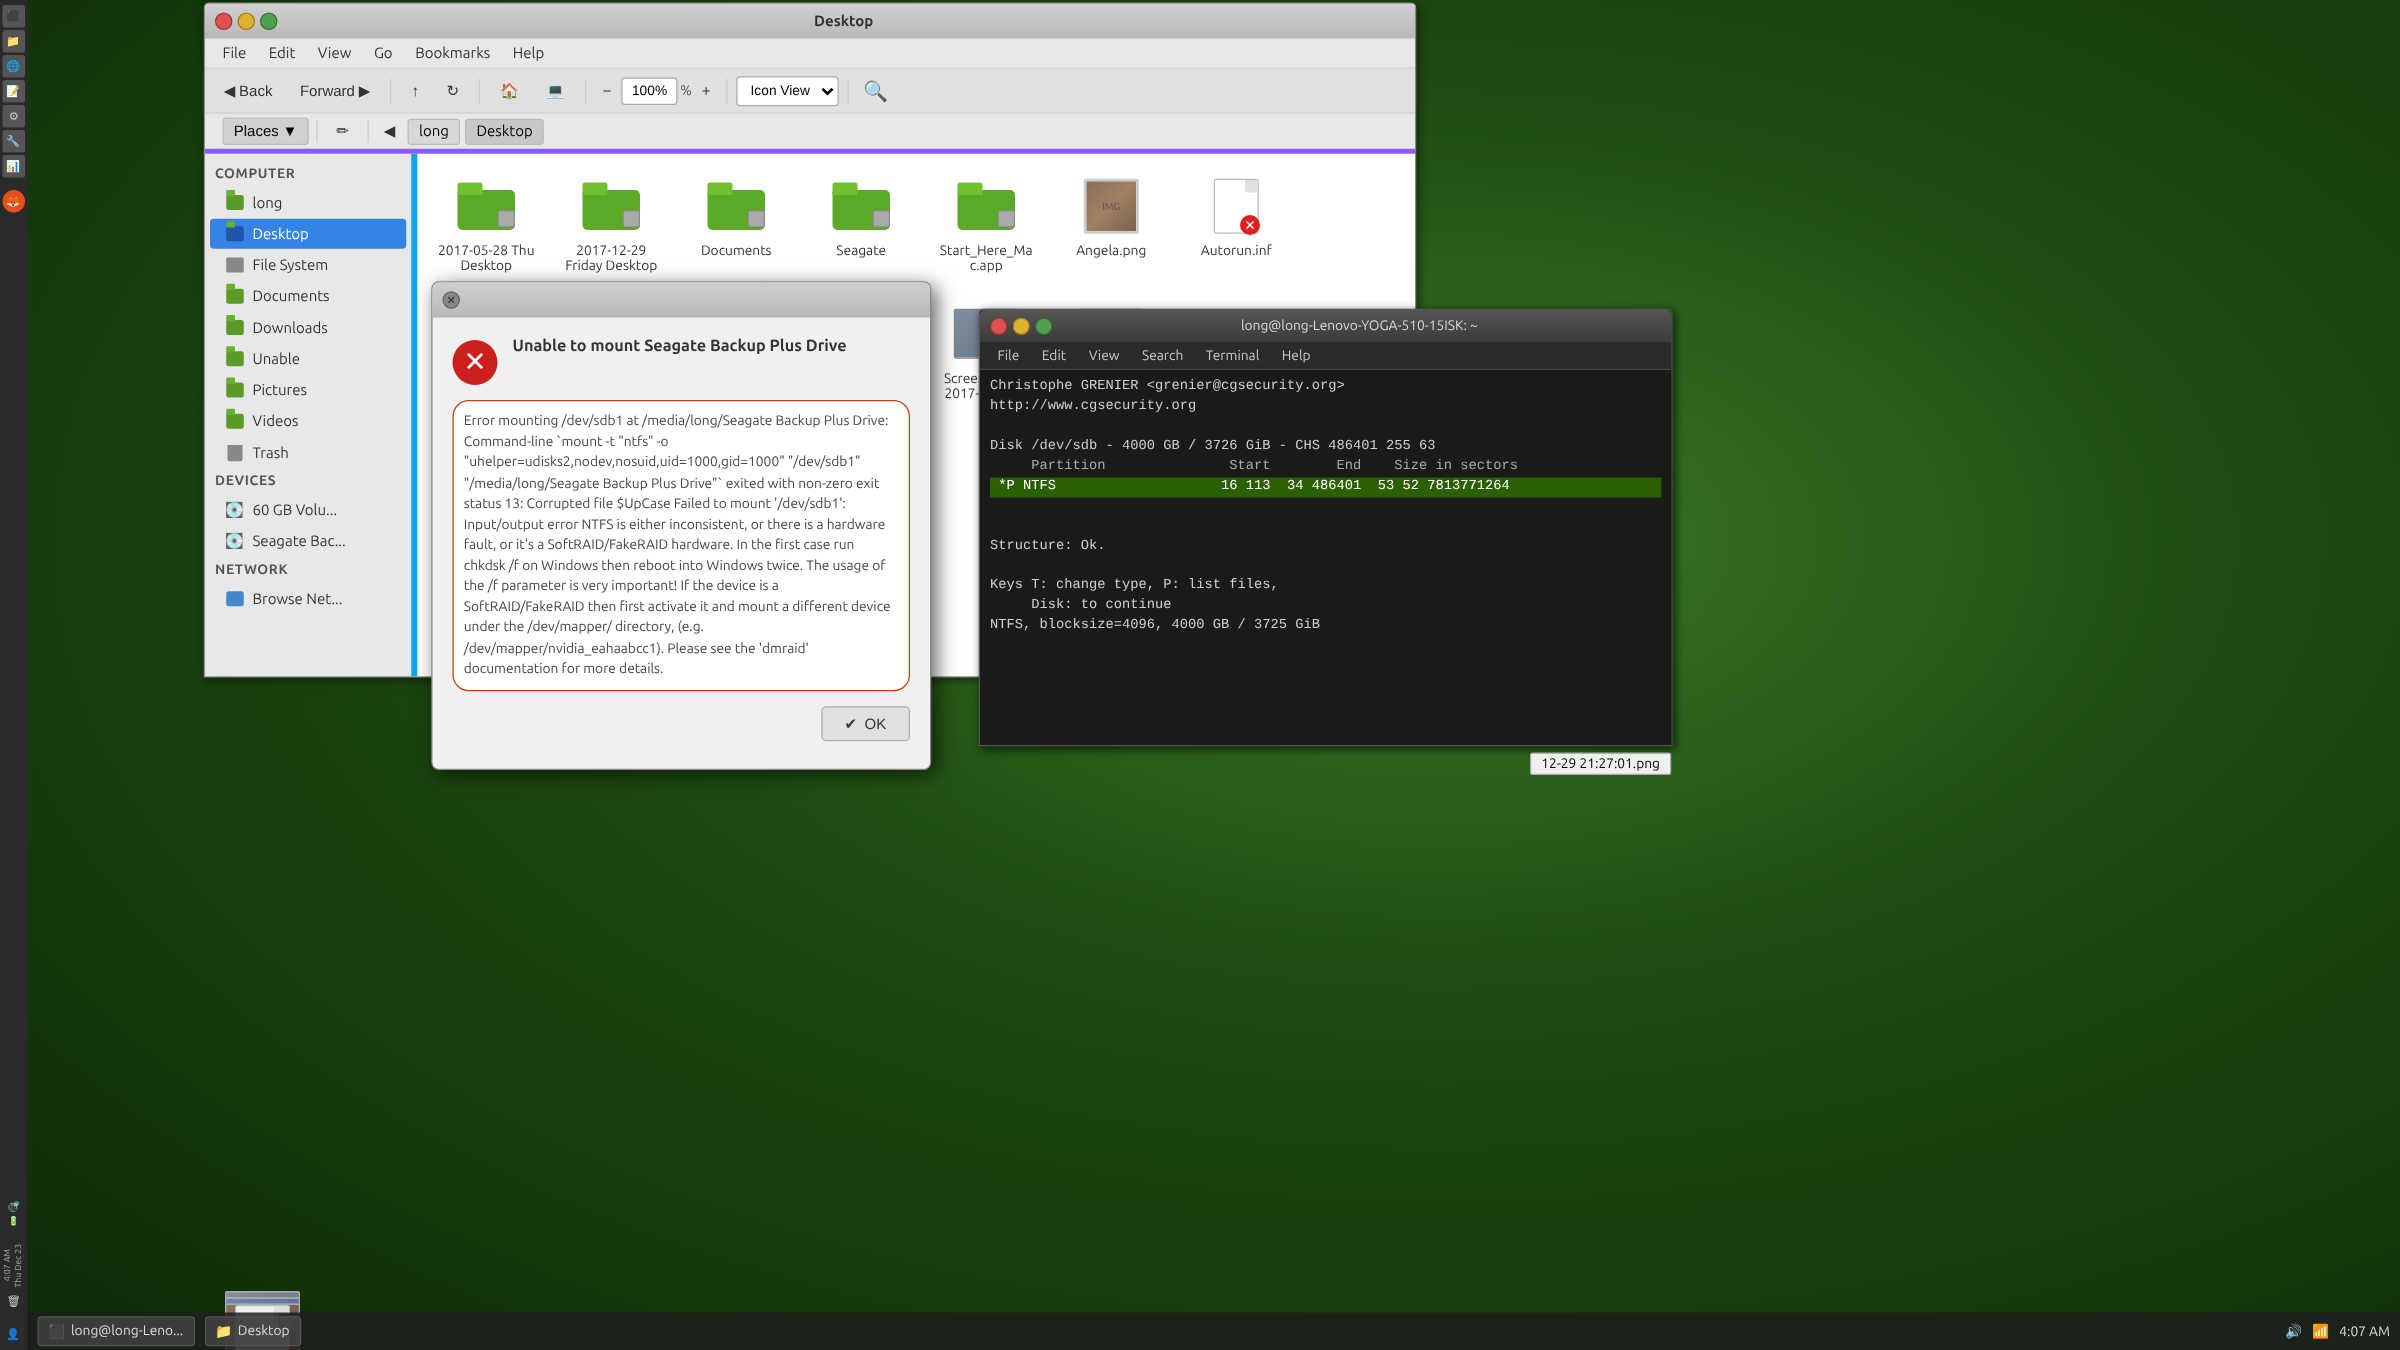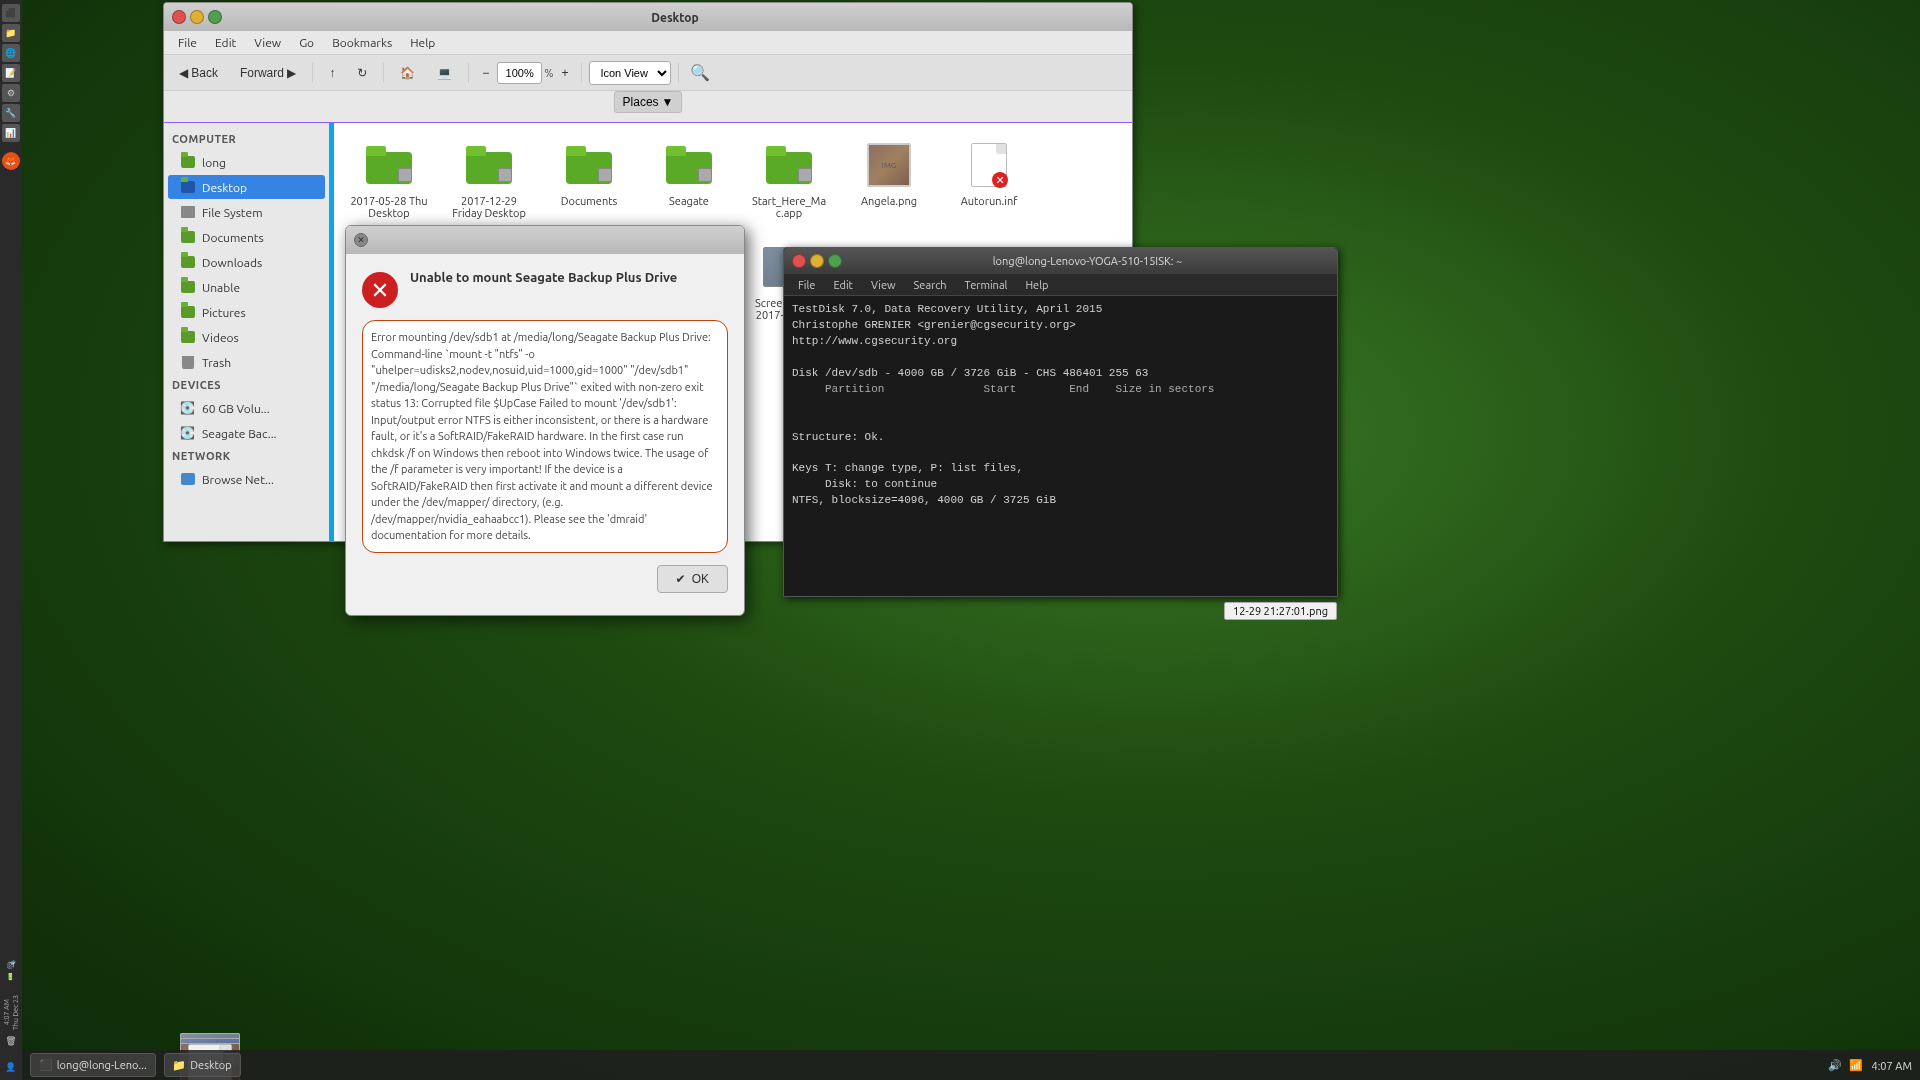--- a/index.html
+++ b/index.html
@@ -197,24 +197,23 @@
       justify-content: center;
       font-size: 16px;
     }
 
     
     .location-bar {
       height: 32px;
       background: #e8e8e8;
       display: flex;
       align-items: center;
-      padding: 0 2px;
+      padding: 0 14px;
       gap: 4px;
-      border-bottom: 1px solid #8b5cf6;
-      flex-direction: column;
+      border-bottom: 4px solid #8b5cf6;
     }
 
     .places-btn {
       display: flex;
       align-items: center;
       gap: 3px;
       padding: 3px 8px;
       background: #d0d0d0;
       border: 1px solid #bbb;
       border-radius: 3px;
@@ -1081,26 +1080,26 @@
     </div>
     <div class="terminal-menu">
       <div class="terminal-menu-item">File</div>
       <div class="terminal-menu-item">Edit</div>
       <div class="terminal-menu-item">View</div>
       <div class="terminal-menu-item">Search</div>
       <div class="terminal-menu-item">Terminal</div>
       <div class="terminal-menu-item">Help</div>
     </div>
     <div class="terminal-body">
-      <div class="terminal-line">TestDisk 7.0, Data Recovery Utility, April 2015</div>
       <div class="terminal-line">Christophe GRENIER &lt;grenier@cgsecurity.org&gt;</div>
       <div class="terminal-line">http://www.cgsecurity.org</div>
       <div class="terminal-line">&nbsp;</div>
       <div class="terminal-line">Disk /dev/sdb - 4000 GB / 3726 GiB - CHS 486401 255 63</div>
       <div class="terminal-line" style="color:#aaa;">     Partition               Start        End    Size in sectors</div>
+      <div class="terminal-line terminal-highlight"> *P NTFS                    16 113  34 486401  53 52 7813771264</div>
       <div class="terminal-line">&nbsp;</div>
       <div class="terminal-line">&nbsp;</div>
       <div class="terminal-line">Structure: Ok.</div>
       <div class="terminal-line">&nbsp;</div>
       <div class="terminal-line">Keys T: change type, P: list files,</div>
       <div class="terminal-line">     Disk: to continue</div>
       <div class="terminal-line">NTFS, blocksize=4096, 4000 GB / 3725 GiB</div>
     </div>
 
     <div style="position:absolute; bottom:-24px; right:0; background:#f0f0f0; border:1px solid #aaa; padding:2px 8px; font-size:11px; border-radius:2px; white-space:nowrap;">12-29 21:27:01.png</div>

